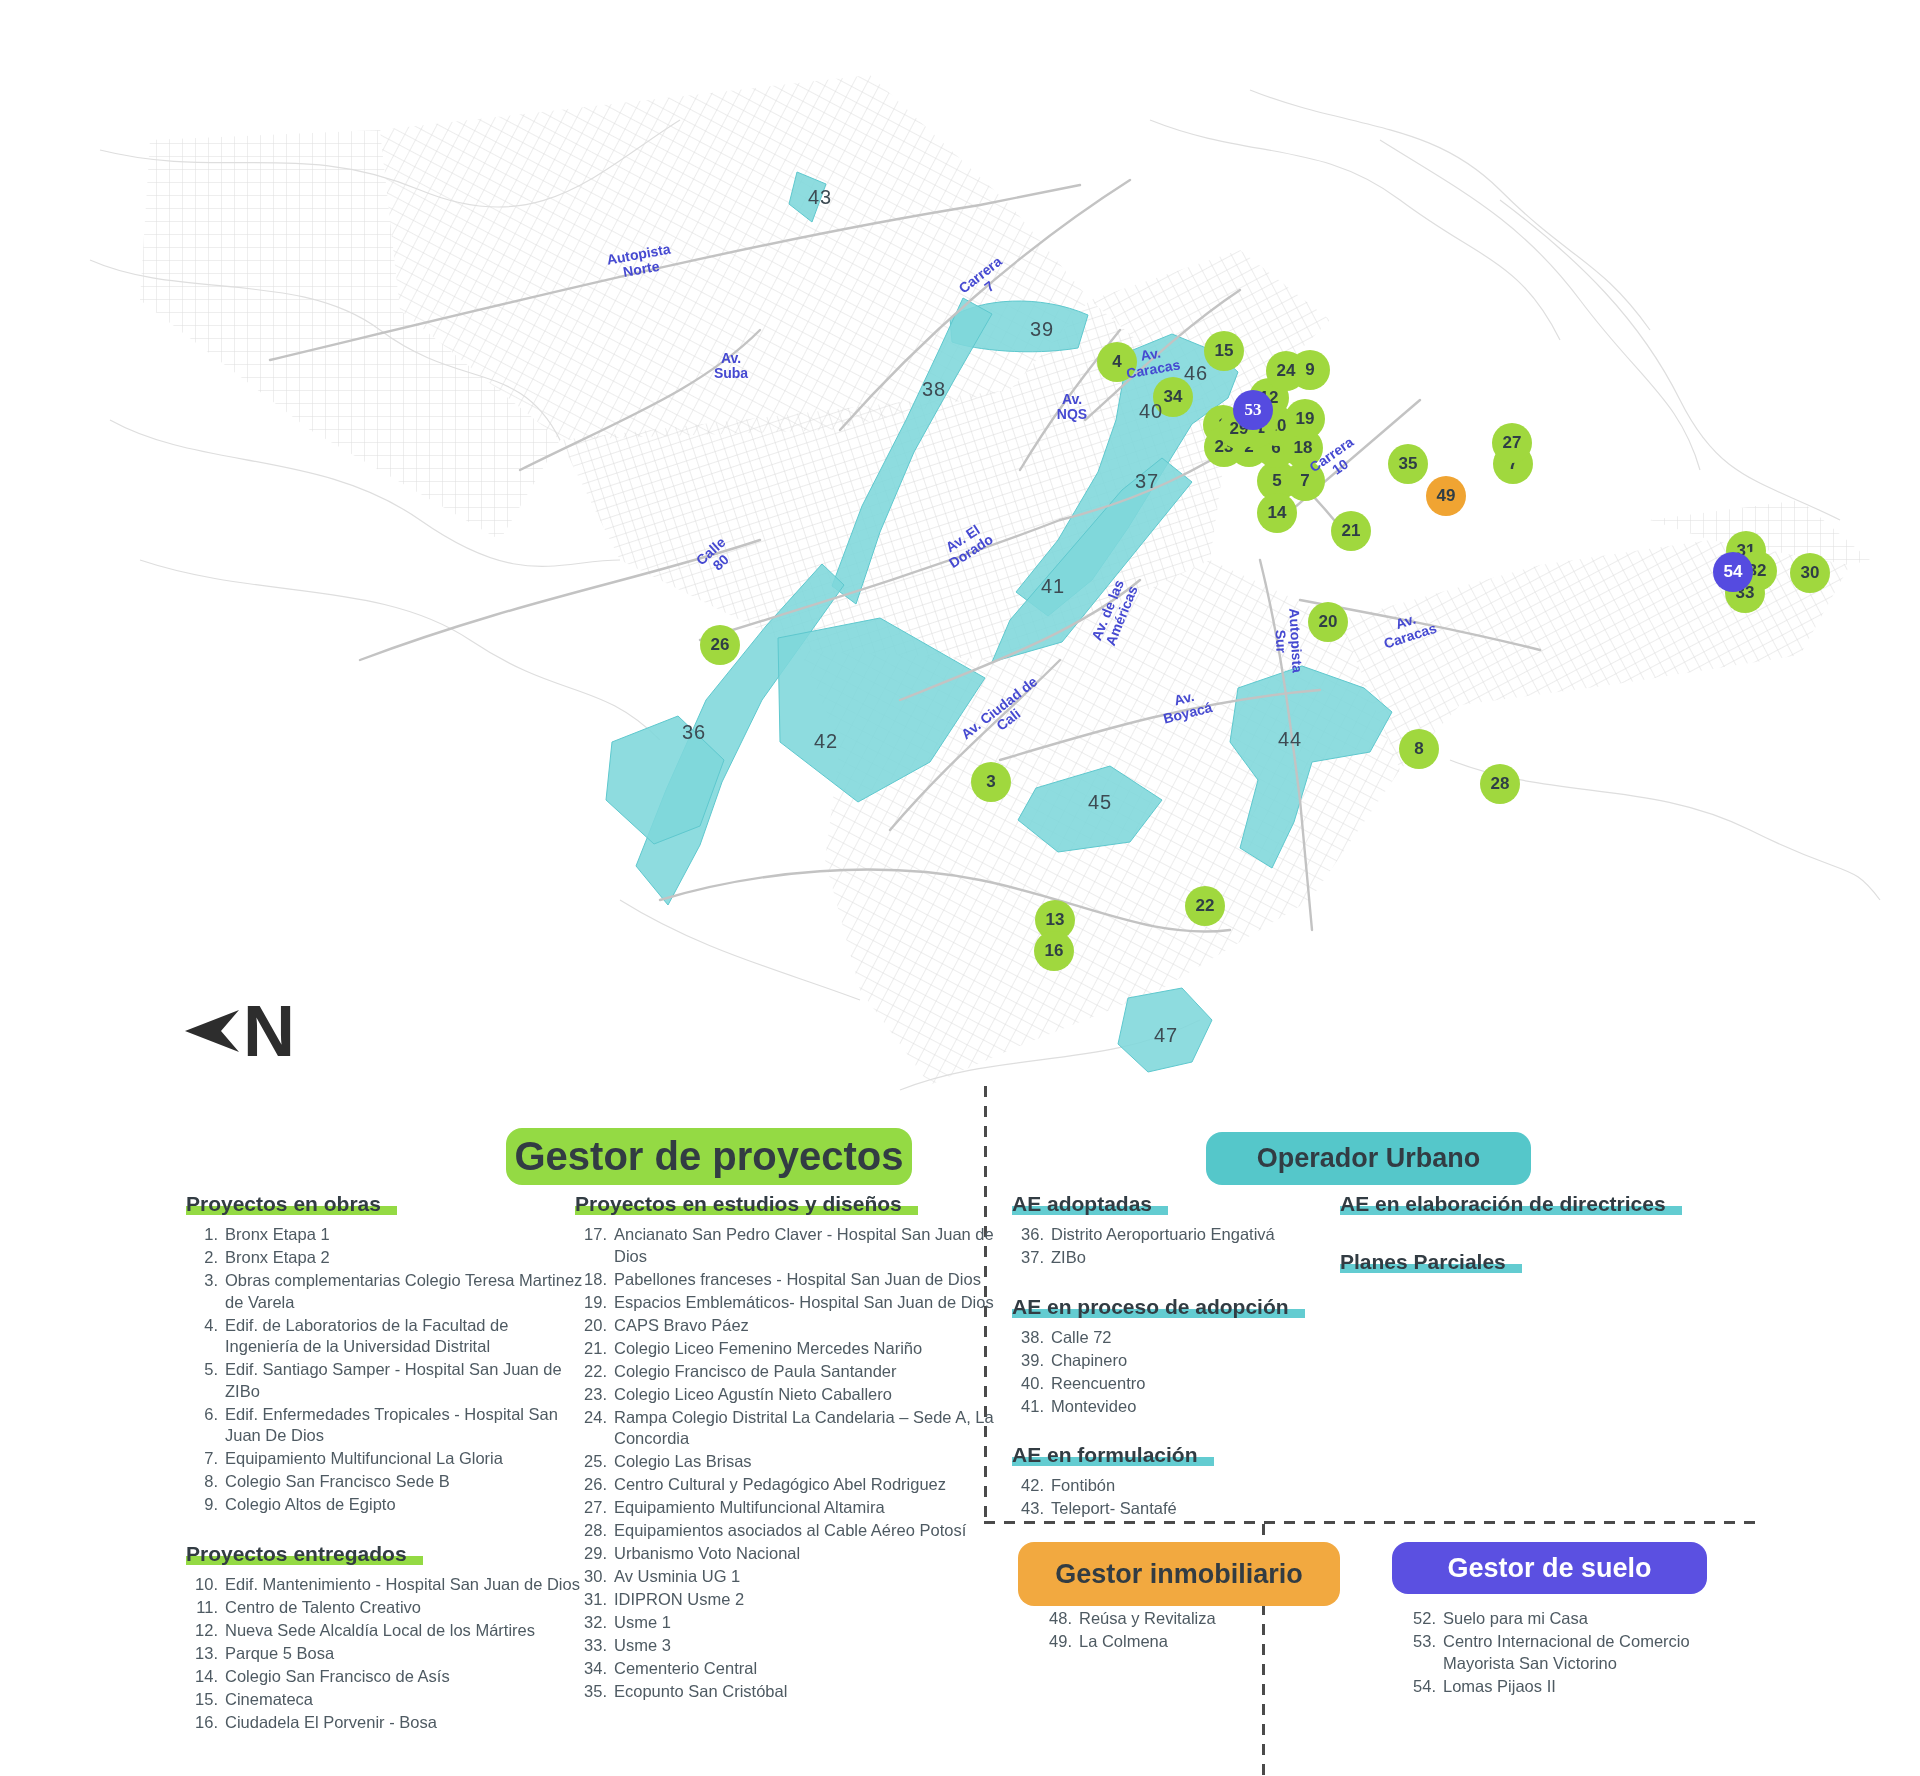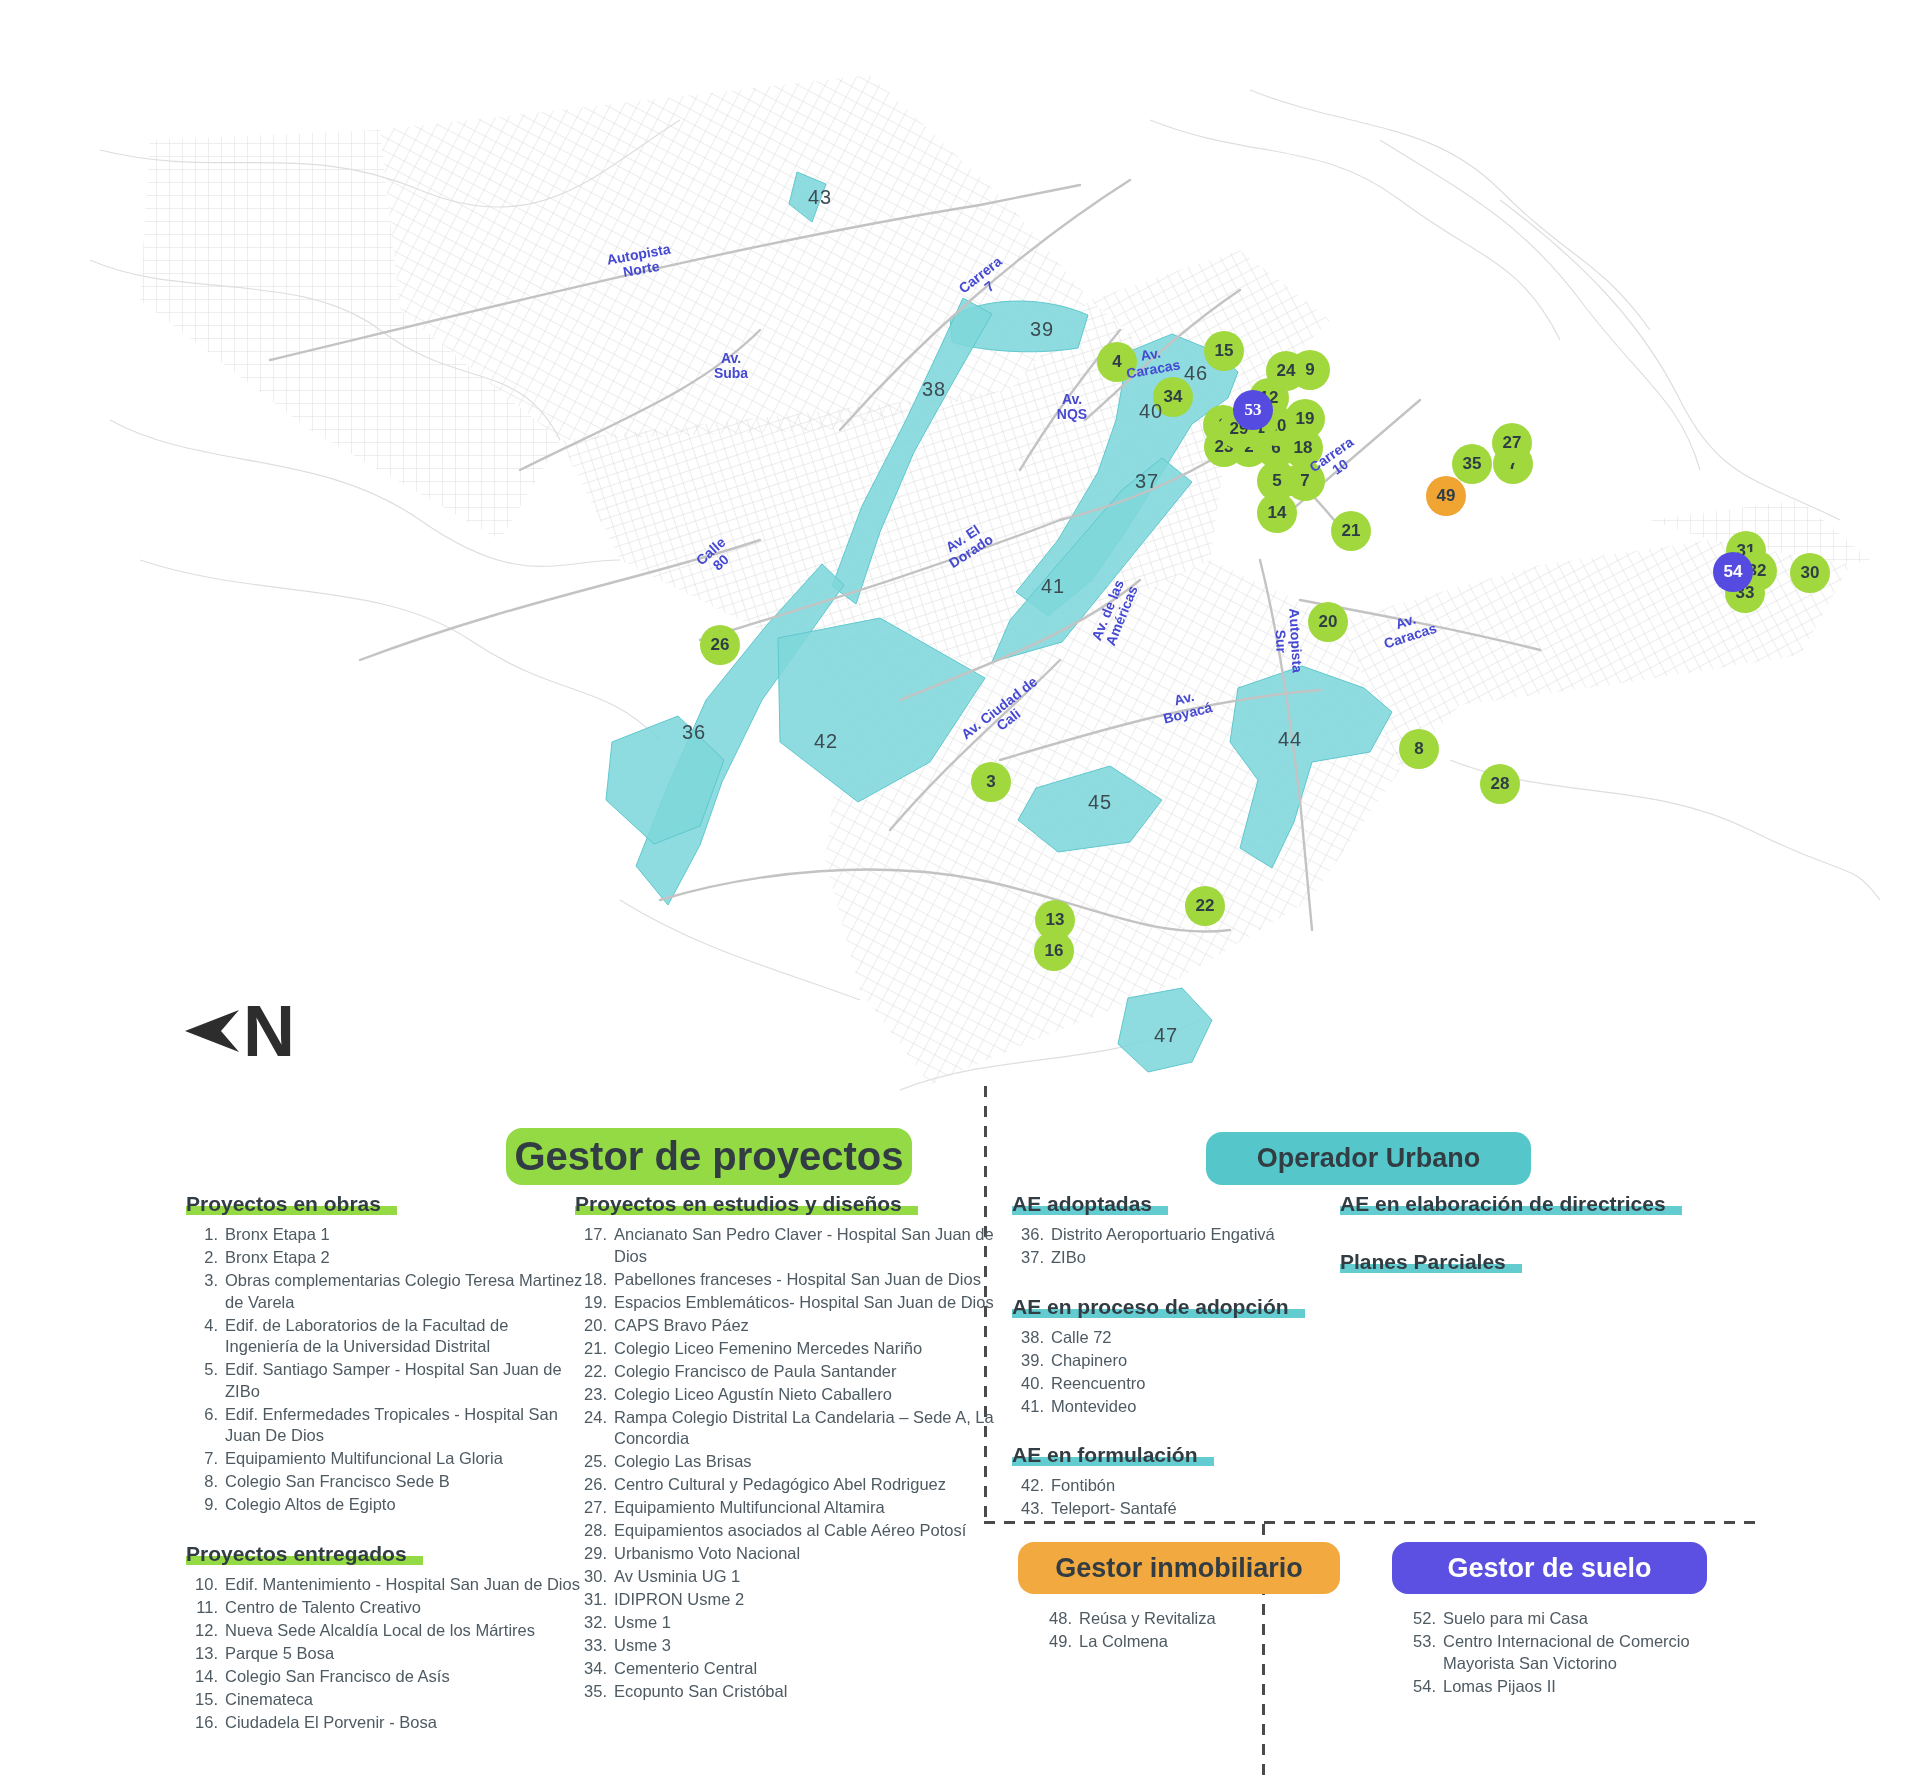--- a/index.html
+++ b/index.html
@@ -19,21 +19,21 @@
   
   #north{left:183px;top:992px;width:130px;height:78px;display:flex;align-items:center;}
   #north .nletter{font-size:72px;font-weight:800;color:#2d2d2d;line-height:70px;margin-left:2px;}
   
   .vdash{width:3px;background:repeating-linear-gradient(to bottom,#4a4a4a 0 11px,transparent 11px 20px);}
   .hdash{height:3px;background:repeating-linear-gradient(to right,#4a4a4a 0 11px,transparent 11px 20px);}
   
   .pill{display:flex;align-items:center;justify-content:center;border-radius:16px;font-weight:bold;color:#323c43;}
   #pill-gp{left:506px;top:1128px;width:406px;height:57px;background:#94da44;font-size:40px;}
   #pill-ou{left:1206px;top:1132px;width:325px;height:53px;background:#55c7ca;font-size:27px;}
-  #pill-gi{left:1018px;top:1542px;width:322px;height:52px;background:#f2a940;font-size:27px;text-align:center;}
+  #pill-gi{left:1018px;top:1542px;width:322px;height:64px;background:#f2a940;font-size:27px;text-align:center;}
   #pill-gs{left:1392px;top:1542px;width:315px;height:52px;background:#5b50e1;font-size:27px;color:#ffffff;}
   .col{position:absolute;}
   #col1{left:186px;top:1192px;width:400px;}
   #col2{left:575px;top:1192px;width:420px;}
   #col3{left:1012px;top:1192px;width:315px;}
   #col4{left:1340px;top:1192px;width:435px;}
   #list-gi{left:1040px;top:1608px;width:300px;}
   #list-gs{left:1404px;top:1608px;width:340px;}
   .sec{margin-bottom:26px;}
   .sec h3{margin:0 0 8px 0;font-size:21px;font-weight:700;color:#323c43;display:inline-block;}
@@ -148,21 +148,21 @@
       <div class="marker g" style="left: 1286px; top: 371px;">24</div>
       <div class="marker g" style="left: 720px; top: 645px;">26</div>
       <div class="marker g" style="left: 1512px; top: 443px;">27</div>
       <div class="marker g" style="left: 1500px; top: 784px;">28</div>
       <div class="marker g" style="left: 1239px; top: 429px;">29</div>
       <div class="marker g" style="left: 1810px; top: 573px;">30</div>
       <div class="marker g" style="left: 1746px; top: 551px;">31</div>
       <div class="marker g" style="left: 1757px; top: 571px;">32</div>
       <div class="marker g" style="left: 1745px; top: 593px;">33</div>
       <div class="marker g" style="left: 1173px; top: 397px;">34</div>
-      <div class="marker g" style="left: 1472px; top: 464px;">35</div>
+      <div class="marker g" style="left: 1408px; top: 464px;">35</div>
       <div class="marker o" style="left: 1446px; top: 496px;">49</div>
       <div class="marker p" style="left: 1253px; top: 410px; font-family: Liberation Serif, serif;">53</div>
       <div class="marker p" style="left: 1733px; top: 572px;">54</div>
     </div>
   <div id="area-labels">
       <div class="area-label" style="left: 820px; top: 197px;">43</div>
       <div class="area-label" style="left: 1042px; top: 329px;">39</div>
       <div class="area-label" style="left: 934px; top: 389px;">38</div>
       <div class="area-label" style="left: 1196px; top: 373px;">46</div>
       <div class="area-label" style="left: 1151px; top: 411px;">40</div>

